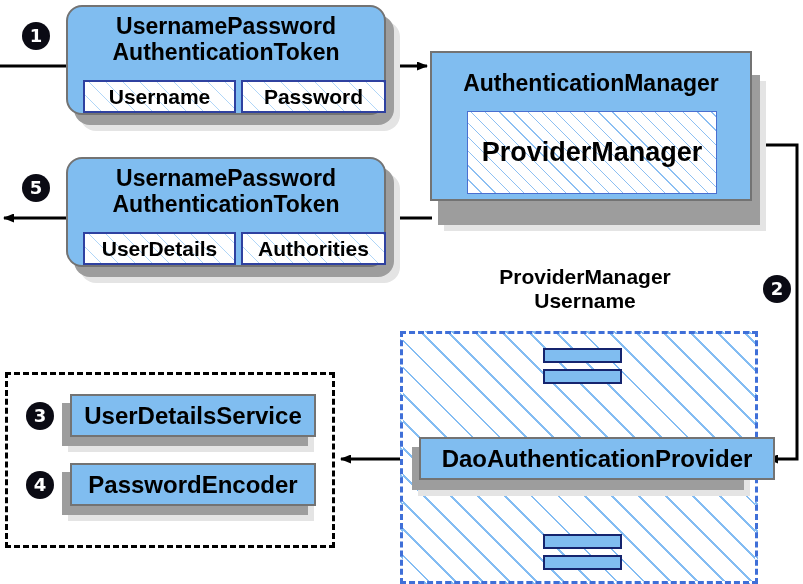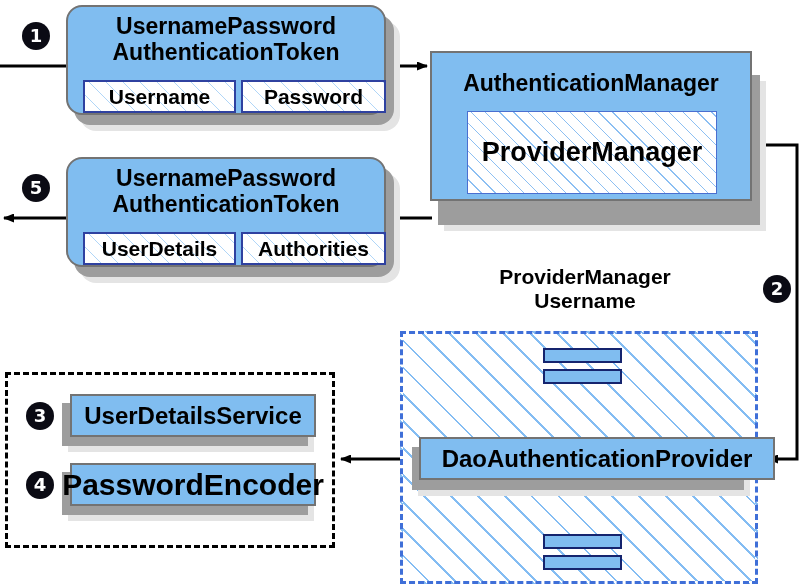--- a/index.html
+++ b/index.html
@@ -180,16 +180,16 @@
   <div class="thinbar" style="left:543px;top:534px;width:79px;height:15px;"></div>
   <div class="thinbar" style="left:543px;top:555px;width:79px;height:15px;"></div>
 
   <div class="dashbox-black" style="left:5px;top:372px;width:330px;height:176px;"></div>
 
   <div class="shadow abs" style="left:62px;top:403px;width:246px;height:43px;"></div>
   <div class="bluebox" style="left:70px;top:394px;width:246px;height:43px;font-size:24px;">UserDetailsService</div>
   <div class="badge" style="left:26px;top:402px;">3</div>
 
   <div class="shadow abs" style="left:62px;top:472px;width:246px;height:43px;"></div>
-  <div class="bluebox" style="left:70px;top:463px;width:246px;height:43px;font-size:30px;">PasswordEncoder</div>
+  <div class="bluebox" style="left:70px;top:463px;width:246px;height:43px;font-size:24px;">PasswordEncoder</div>
   <div class="badge" style="left:26px;top:471px;">4</div>
 
 </div>
 
 </body></html>

